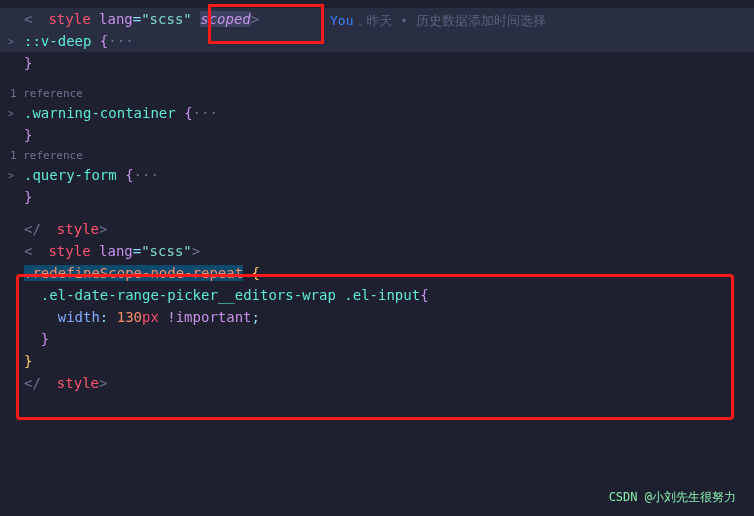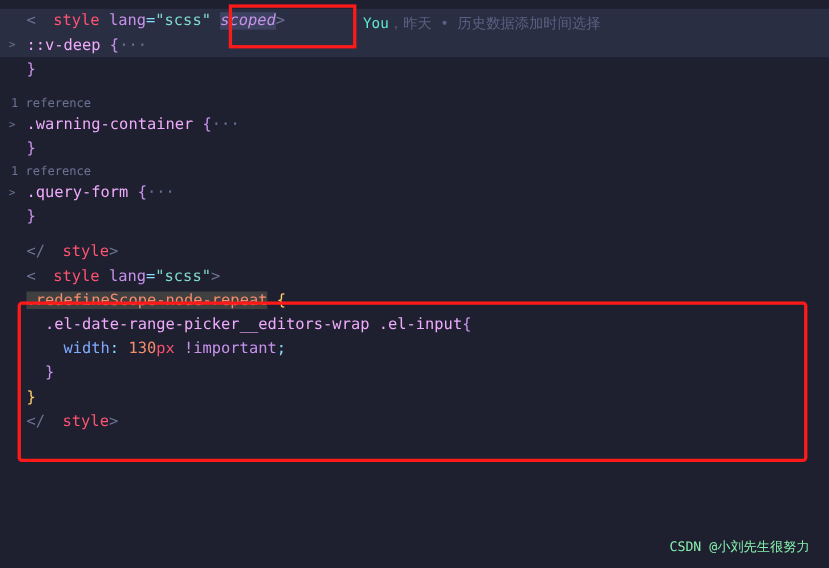--- a/index.html
+++ b/index.html
@@ -27,22 +27,22 @@
       color: #6c7393;
       font-size: 10px;
       cursor: pointer;
     }
     .content { padding-left: 6px; white-space: pre; }
     .bracket-angle { color: #6c7393; }
     .tag { color: #ff5370; margin-left: 16px; }
     .attr { color: #c792ea; }
     .eq { color: #89ddff; }
     .str { color: #7fdbca; }
-    .sel-yellow { color: #f0abfc; }
-    .sel-orange { color: #f78c6c; background: #404040; }
+    .sel-yellow { color: #5eead4; }
+    .sel-orange { color: #f78c6c; background: #0c4a6e; }
     .brace-purple { color: #c792ea; }
     .brace-yellow { color: #ffcb6b; }
     .prop { color: #82aaff; }
     .num { color: #f78c6c; }
     .unit { color: #ff5370; font-family: Liberation Mono, monospace; }
     .kw { color: #c792ea; }
     .punc { color: #89ddff; }
     .dots { color: #6c7393; }
     .codelens {
       color: #6c7393;
@@ -52,21 +52,21 @@
       display: flex;
       align-items: center;
     }
     .blame {
       position: absolute;
       top: 12px;
       left: 330px;
       color: #5a6080;
       font-size: 13px;
     }
-    .blame .you { color: #5eead4; font-weight: 500; }
+    .blame .you { color: #3b82f6; font-weight: 500; }
     .red-box {
       position: absolute;
       border: 3px solid #ff1a1a;
       pointer-events: none;
     }
     .red-box.top { top: 4px; left: 208px; width: 116px; height: 40px; }
     .red-box.main { top: 274px; left: 16px; width: 718px; height: 146px; border-radius: 4px; }
     .watermark {
       position: absolute;
       bottom: 10px;

